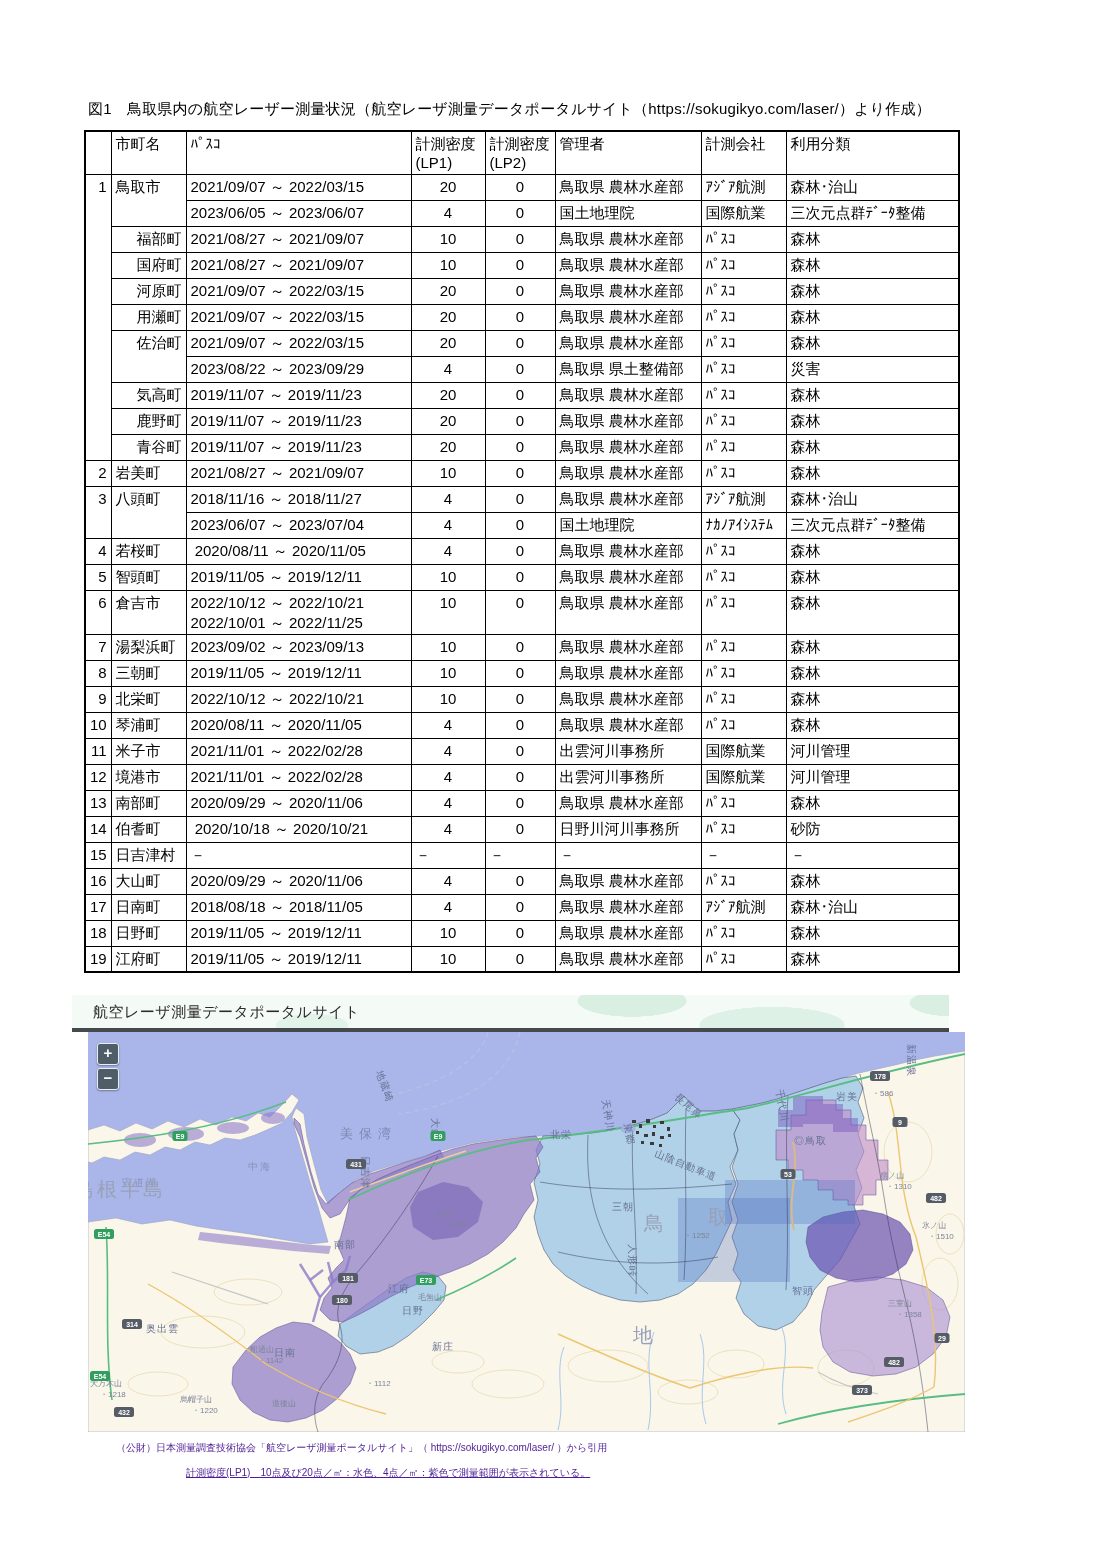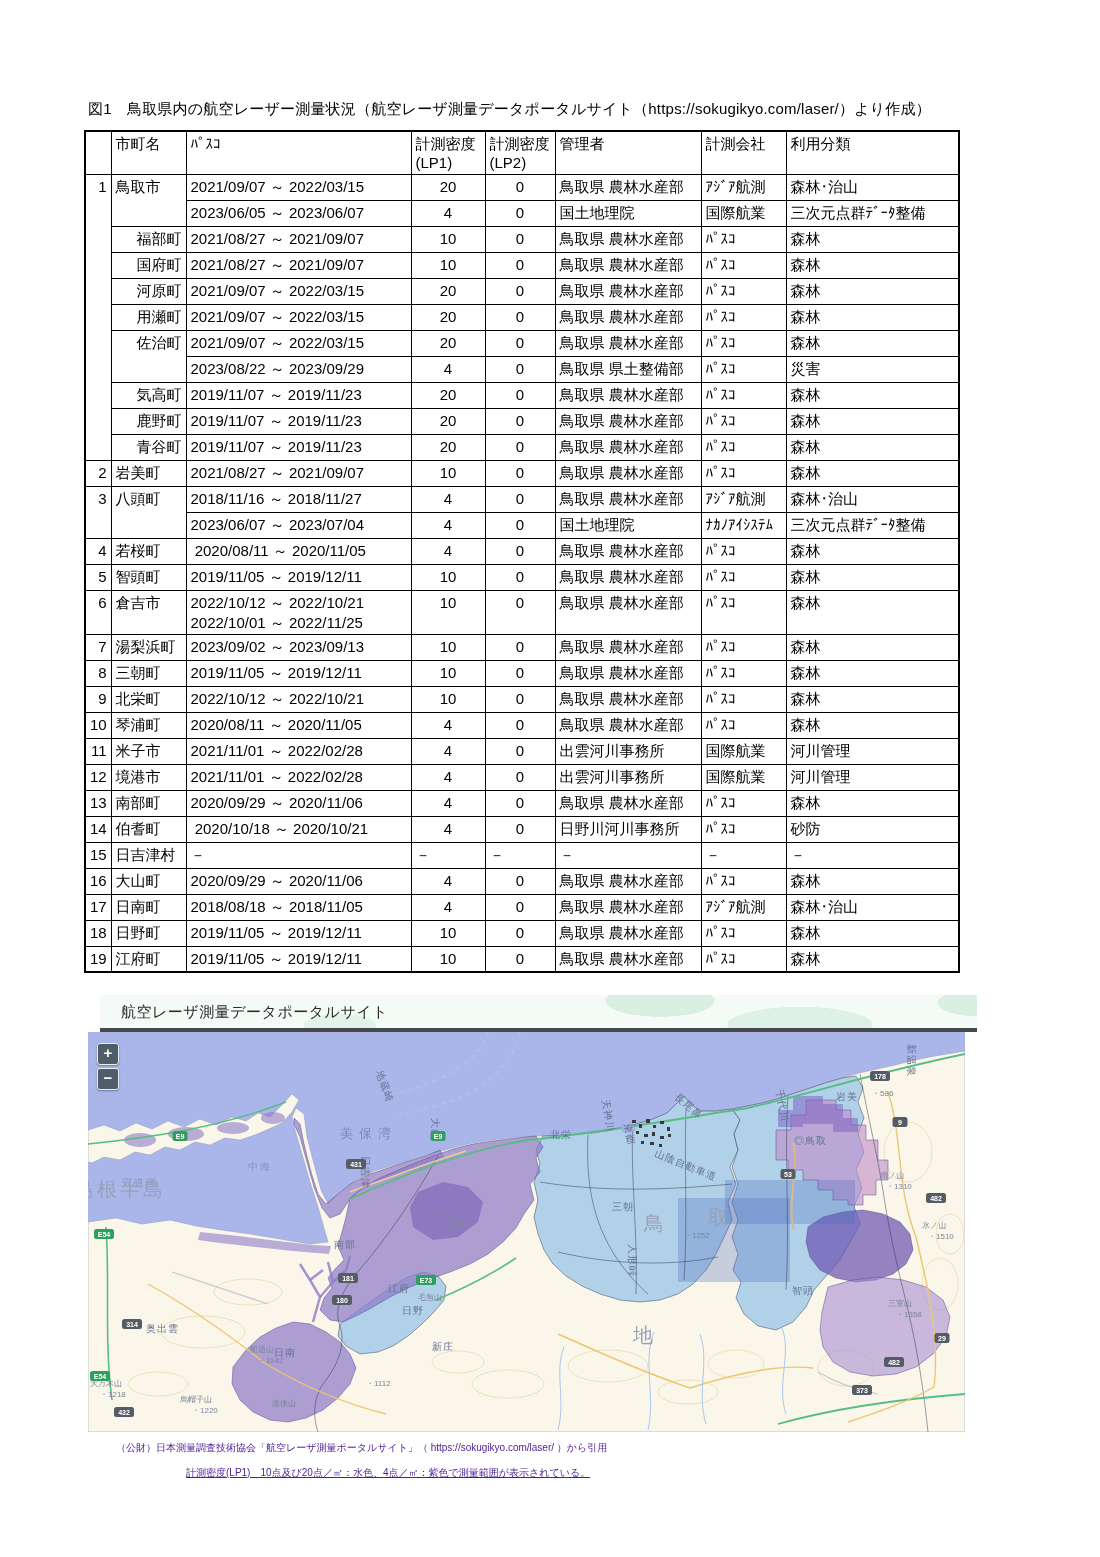--- a/index.html
+++ b/index.html
@@ -26,21 +26,21 @@
   table.survey tbody tr{height:26px;}
   table.survey th{font-weight:normal;text-align:left;white-space:pre-line;margin-top:32px;}
   td.c-no{text-align:right;padding-right:3px;}
   td.c-name{text-align:left;}
   td.c-name.indent{text-align:right;}
   td.c-period{text-align:left;white-space:pre-wrap;}
   td.c-num{text-align:center;padding-right:5px;}
   td.c-admin,td.c-company,td.c-cat{text-align:left;white-space:nowrap;}
   
   .map-header{
-    position:absolute;left:100px;top:995px;width:877px;height:33px;
+    position:absolute;left:72px;top:995px;width:877px;height:33px;
     background:
       radial-gradient(90px 26px at 560px 6px, #d9efe2 60%, rgba(217,239,226,0) 61%),
       radial-gradient(120px 30px at 700px 30px, #ddf1e6 60%, rgba(221,241,230,0) 61%),
       radial-gradient(70px 22px at 880px 8px, #d9efe2 60%, rgba(217,239,226,0) 61%),
       radial-gradient(60px 18px at 240px 30px, #e2f4ea 60%, rgba(226,244,234,0) 61%),
       #f4faf6;
     border-bottom:4px solid #45484c;
   }
   .map-header span{
     display:inline-block;padding-left:21px;line-height:33px;

